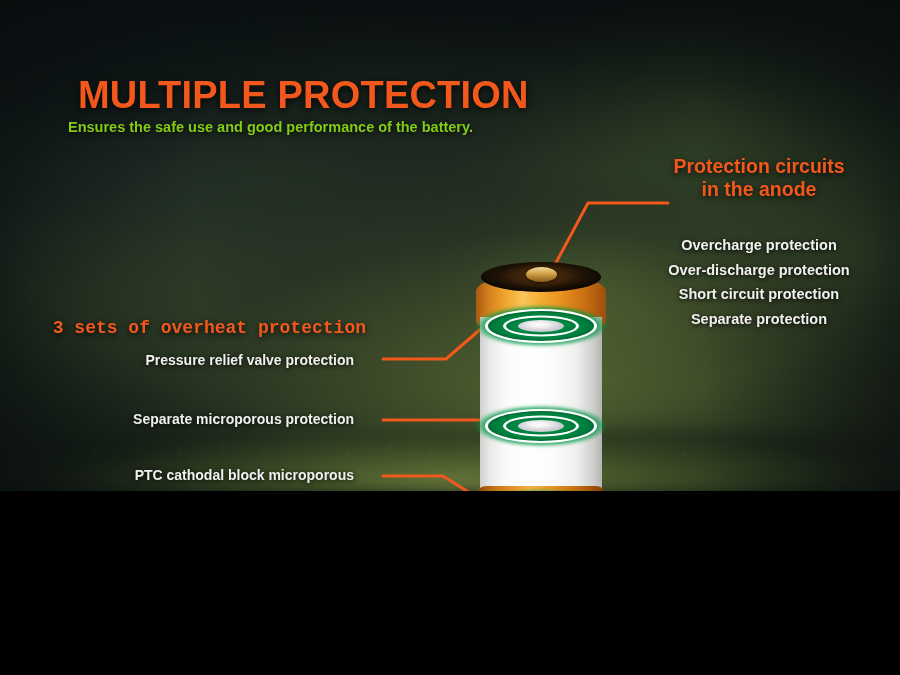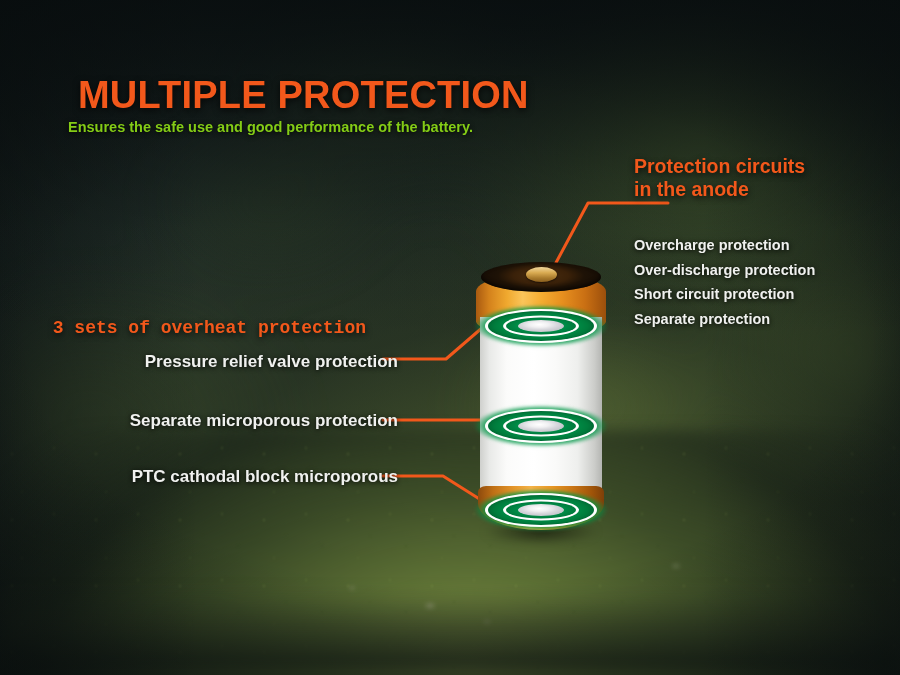--- a/index.html
+++ b/index.html
@@ -4,24 +4,25 @@
 <title>Multiple Protection Infographic</title>
 <style>
   html, body {
     margin: 0;
     padding: 0;
     background: #000;
   }
   #stage {
     position: relative;
     width: 900px;
-    height: 675px;
+    height: 491px;
     overflow: hidden;
     font-family: "Liberation Sans", sans-serif;
     background-color: #10191a;
+    text-align: center;
   }
 
   
   .bg-layer {
     position: absolute;
     inset: 0;
     pointer-events: none;
   }
   #bg-base {
     background:
@@ -144,22 +145,22 @@
     top: 318px;
     font-size: 18px;
     font-weight: bold;
     color: #F2581B;
     text-shadow: 0 2px 6px rgba(0,0,0,.8);
     white-space: nowrap;
     font-family: Liberation Mono, monospace;
   }
   .left-item {
     position: absolute;
-    right: 502px;
-    font-size: 17px;
+    right: 546px;
+    font-size: 14px;
     font-weight: bold;
     color: #f0f1ef;
     text-shadow: 0 1px 5px rgba(0,0,0,.95);
     white-space: nowrap;
   }
   #left-item-0 { top: 352px; }
   #left-item-1 { top: 411px; }
   #left-item-2 { top: 467px; }
 
   

